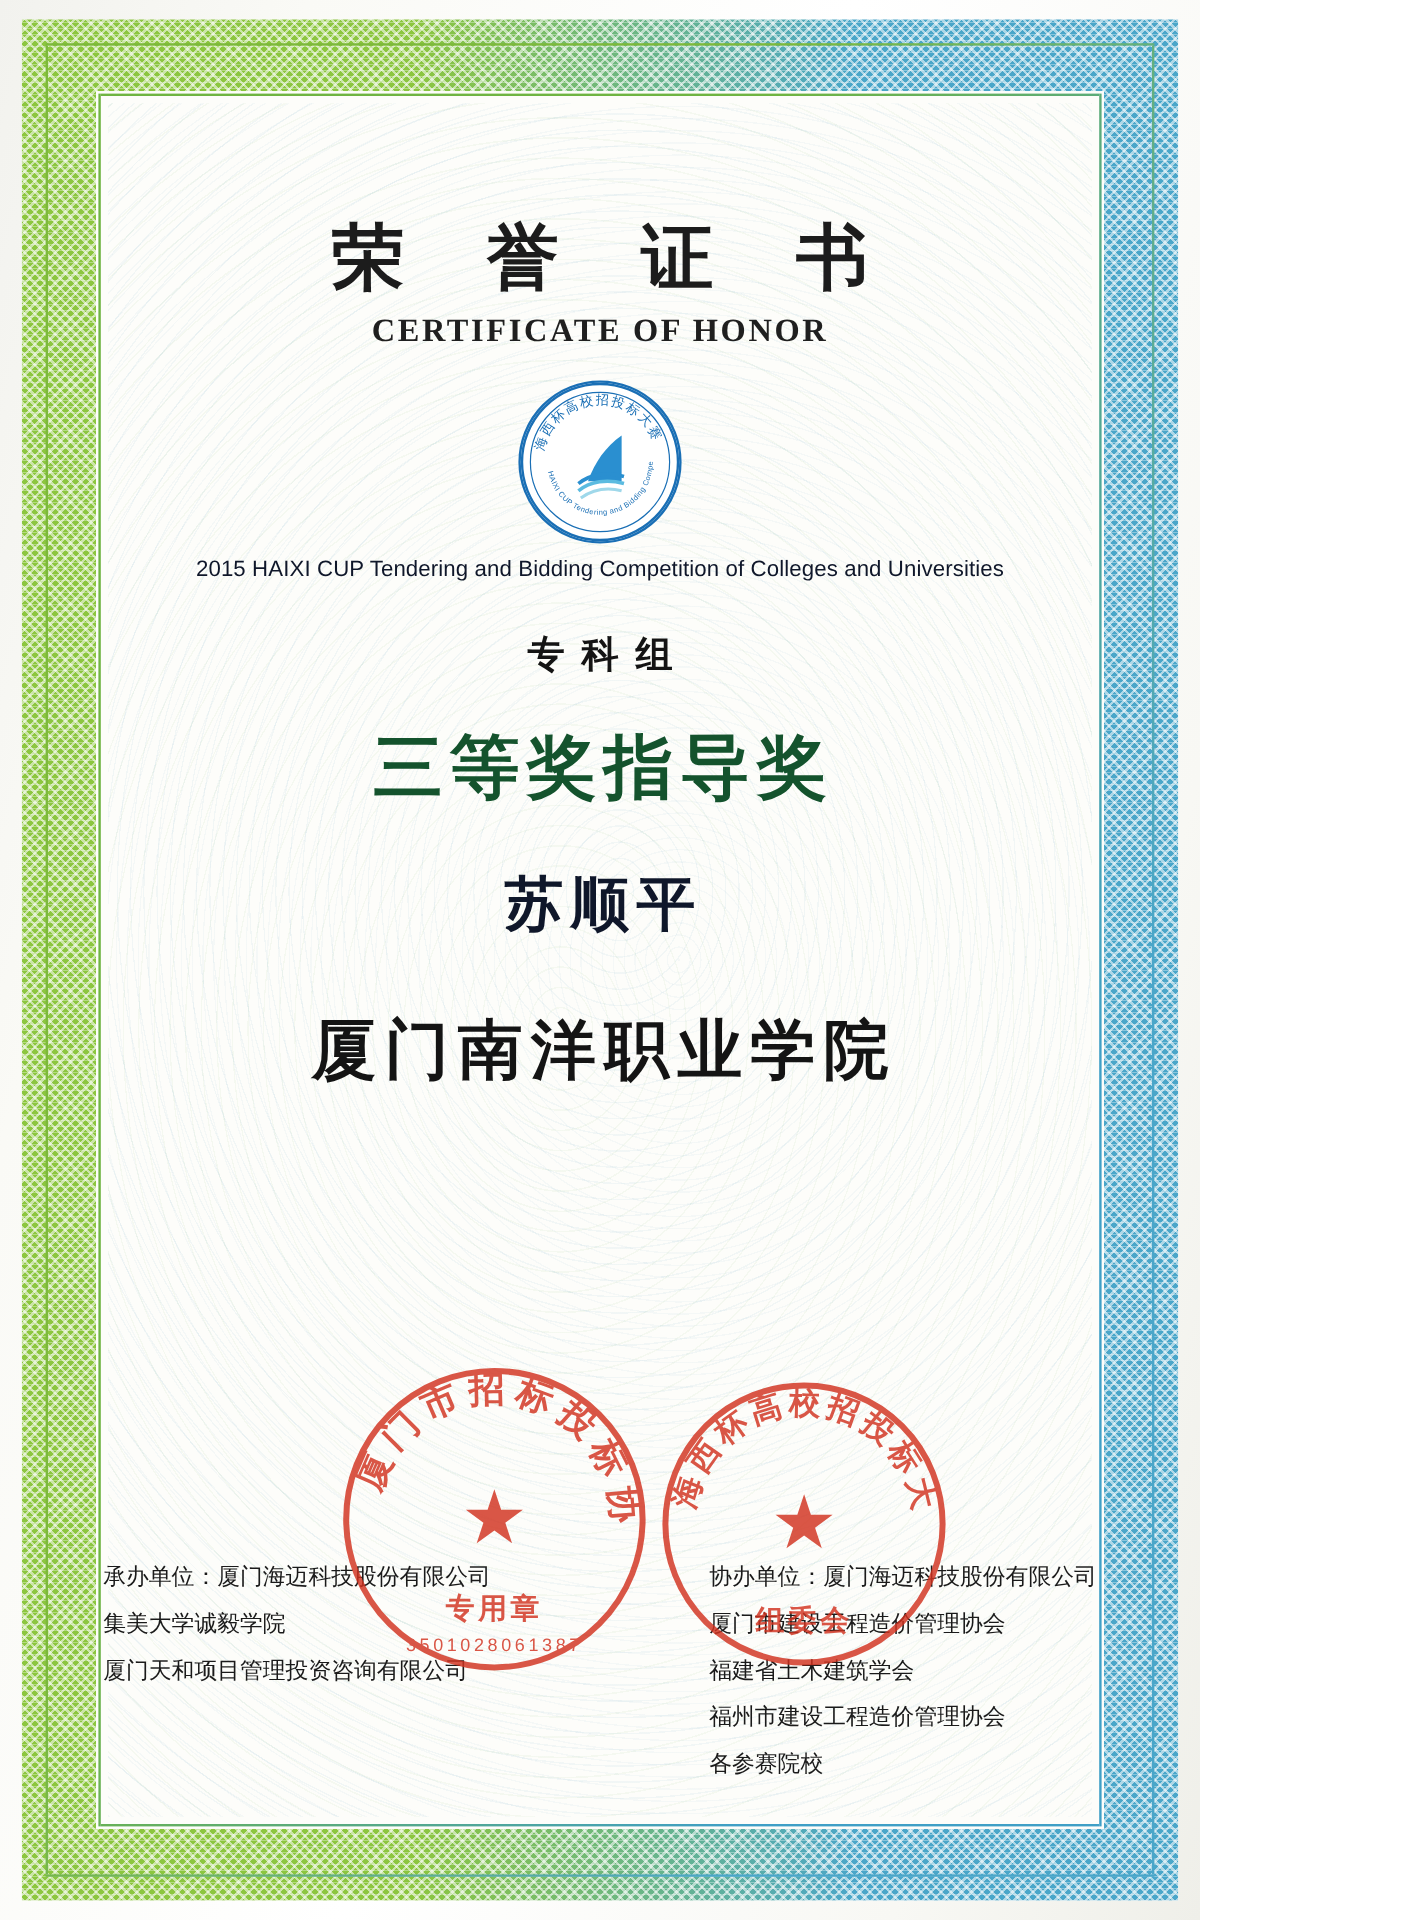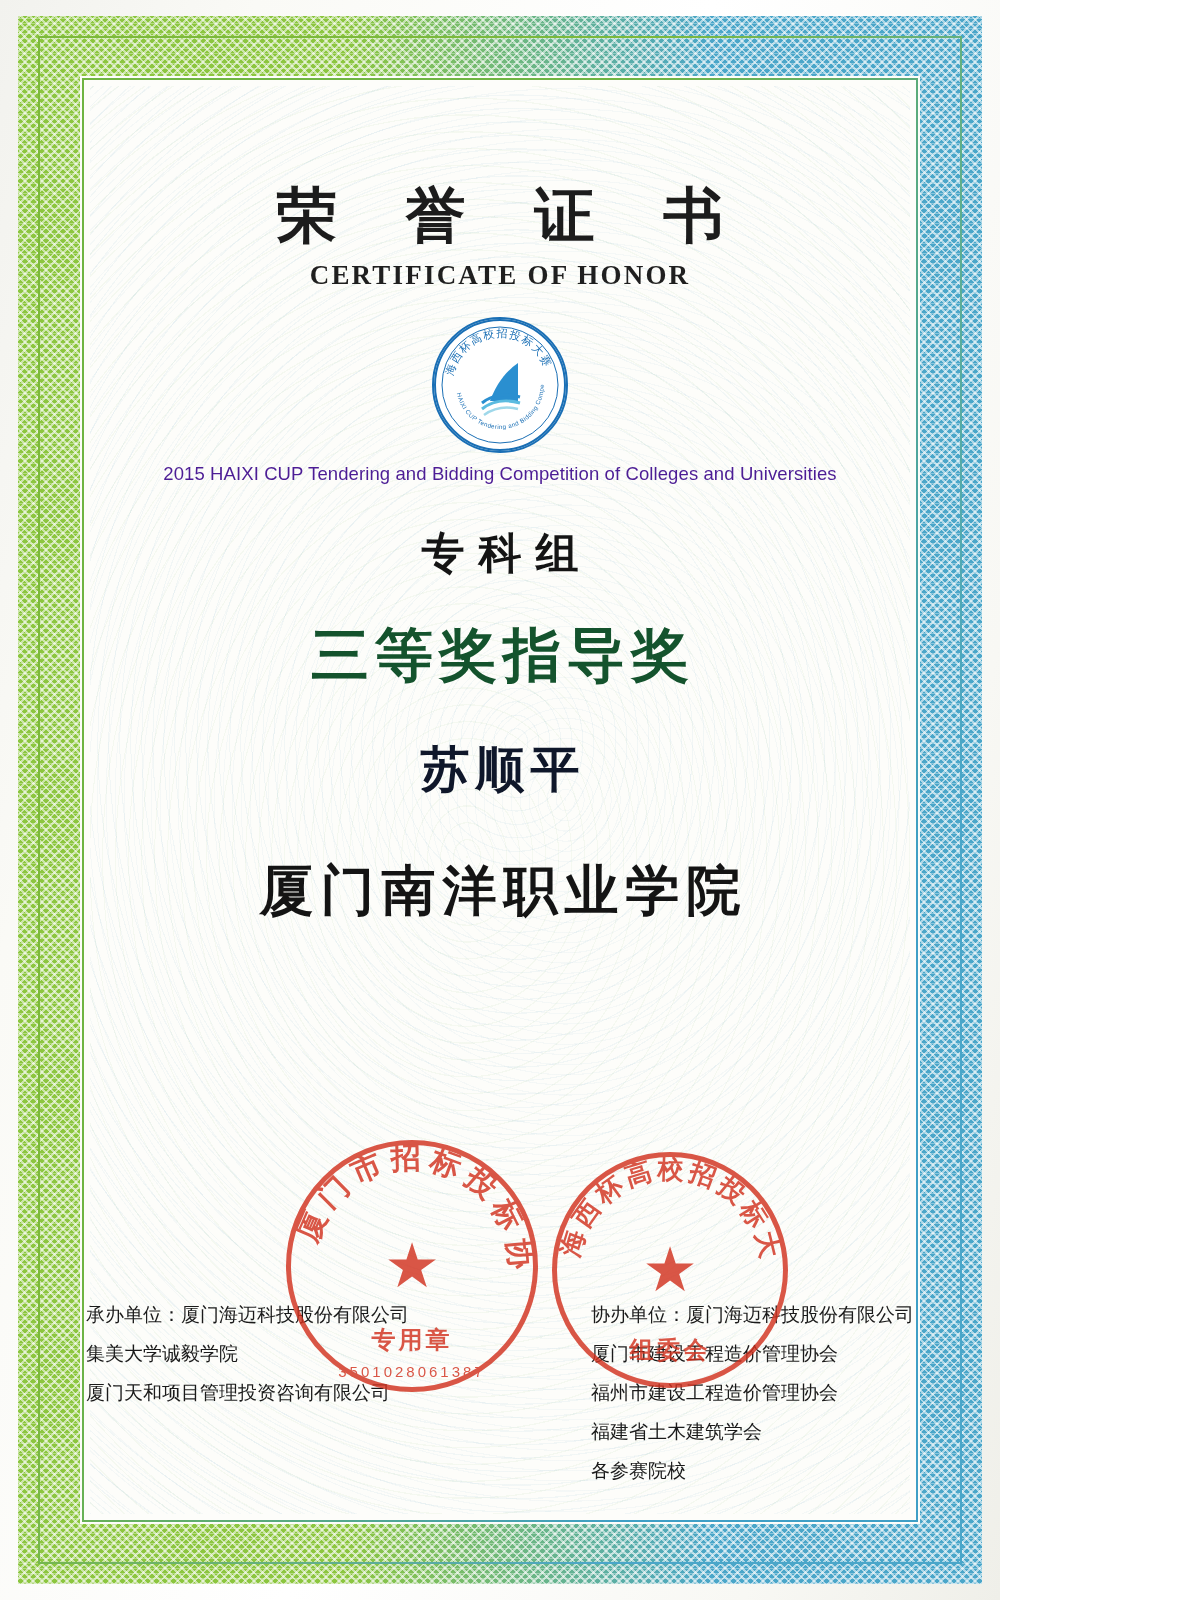--- a/index.html
+++ b/index.html
@@ -138,28 +138,28 @@
     font-size: 46px;
     font-weight: bold;
     letter-spacing: 1px;
     color: #161616;
     white-space: nowrap;
   }
   .event-title-en {
     margin-top: 10px;
     font-family: "Liberation Sans", sans-serif;
     font-size: 18.5px;
-    color: #4c1d95;
+    color: #0f172a;
     letter-spacing: 0.1px;
   }
 
   .group-name {
     margin-top: 40px;
     font-family: "DejaVu Serif", "Liberation Serif", serif;
-    font-size: 43px;
+    font-size: 31px;
     font-weight: bold;
     letter-spacing: 14px;
     text-indent: 14px;
     color: #141414;
   }
 
   .award {
     margin-top: 34px;
     font-family: Liberation Serif, serif;
     font-size: 58px;
@@ -311,22 +311,22 @@
 
   <div class="footer">
     <div class="col left">
       <div>承办单位：厦门海迈科技股份有限公司</div>
       <div>集美大学诚毅学院</div>
       <div>厦门天和项目管理投资咨询有限公司</div>
     </div>
     <div class="col right">
       <div>协办单位：厦门海迈科技股份有限公司</div>
       <div>厦门市建设工程造价管理协会</div>
+      <div>福建省土木建筑学会</div>
       <div>福州市建设工程造价管理协会</div>
-      <div>福建省土木建筑学会</div>
       <div>各参赛院校</div>
     </div>
   </div>
 
   <div class="seal" id="seal-left">
     <div class="ring"></div>
     <svg viewBox="0 0 252 252" width="252" height="252" aria-hidden="true">
       <defs>
         <path id="sealArcL" d="M 28 126 A 98 98 0 0 1 224 126"></path>
       </defs>

